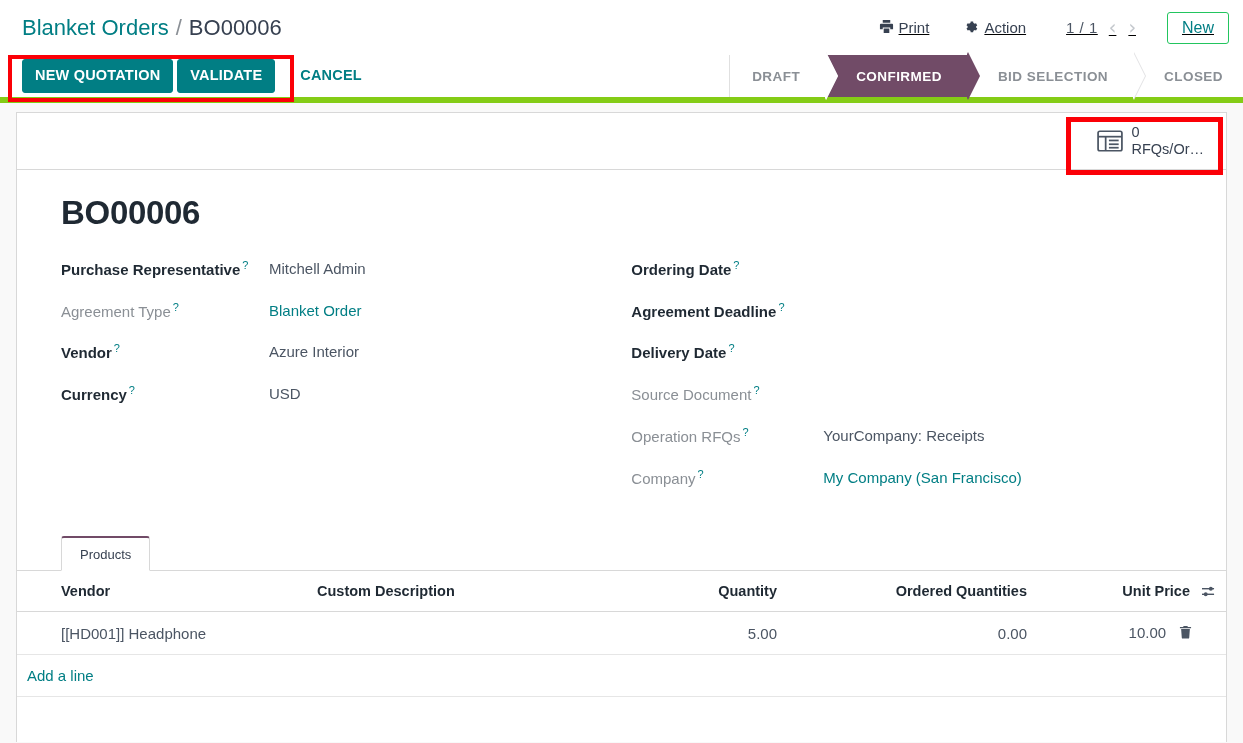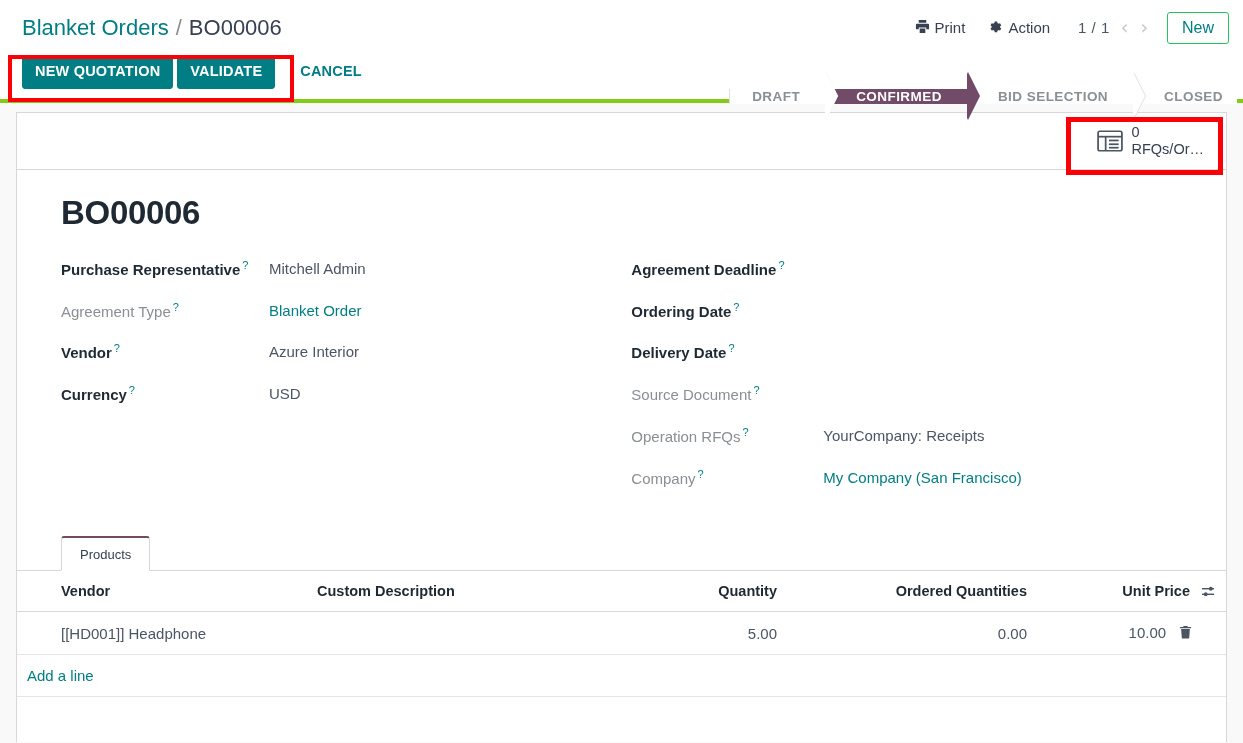--- a/index.html
+++ b/index.html
@@ -42,21 +42,22 @@
     font-weight: 300;
   }
   .bc-current {
     color: #374151;
   }
 
   .cp-right {
     margin-left: auto;
     display: flex;
     align-items: center;
-    gap: 0px;
+    gap: 12px;
+    text-decoration: underline;
   }
   .cp-btn {
     display: flex;
     align-items: center;
     gap: 5px;
     font-size: 15px;
     color: #374151;
     padding: 6px 12px;
     cursor: pointer;
     background: none;
@@ -93,24 +94,23 @@
     border-radius: 3px;
     cursor: pointer;
     font-family: inherit;
   }
 
   
   .cp-bottom {
     position: relative;
     height: 48px;
     background: #ffffff;
-    border-bottom: 4px solid #84cc16;
+    border-bottom: 6px solid #84cc16;
     display: flex;
     align-items: stretch;
-    flex-direction: column;
   }
   .action-buttons {
     display: flex;
     align-items: center;
     padding-left: 22px;
     gap: 4px;
   }
   .btn-primary {
     background: #017e84;
     color: #ffffff;
@@ -543,28 +543,28 @@
               </div>
               <div class="field-value">USD</div>
             </div>
 
           </div>
 
           <div class="col-right">
 
             <div class="field-row">
               <div class="field-label req">
+                <span>Ordering Date</span><span class="tip">?</span>
+              </div>
+              <div class="field-value"></div>
+            </div>
+
+            <div class="field-row">
+              <div class="field-label req">
                 <span>Agreement Deadline</span><span class="tip">?</span>
-              </div>
-              <div class="field-value"></div>
-            </div>
-
-            <div class="field-row">
-              <div class="field-label req">
-                <span>Ordering Date</span><span class="tip">?</span>
               </div>
               <div class="field-value"></div>
             </div>
 
             <div class="field-row">
               <div class="field-label req">
                 <span>Delivery Date</span><span class="tip">?</span>
               </div>
               <div class="field-value"></div>
             </div>

